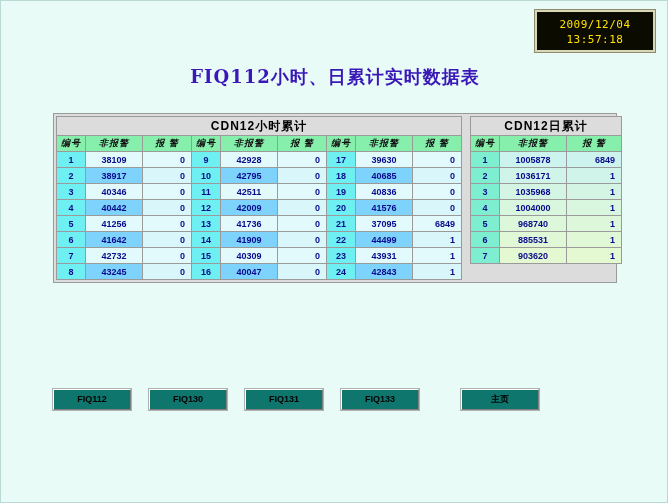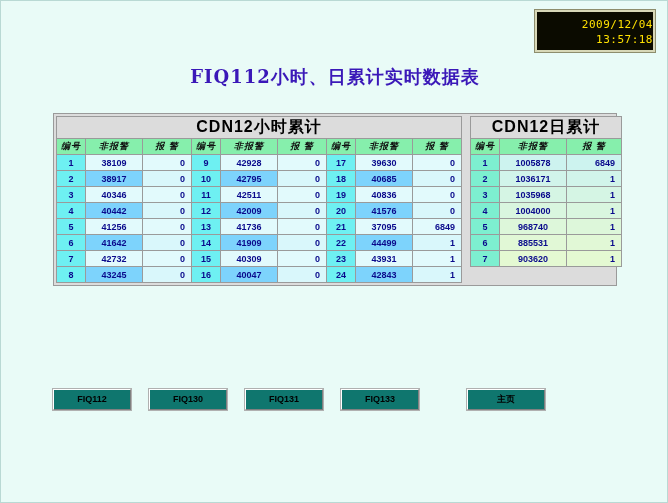--- a/index.html
+++ b/index.html
@@ -28,21 +28,21 @@
     right: 12px;
     width: 120px;
     height: 42px;
     background: #0b0b00;
     border: 2px solid #d8d8b8;
     box-shadow: 0 0 0 1px #8d8d6d;
     color: #ffe100;
     font-family: "DejaVu Sans Mono", monospace;
     font-size: 11px;
     line-height: 15px;
-    text-align: right;
+    text-align: center;
     padding-top: 5px;
     box-sizing: border-box;
     letter-spacing: 0.5px;
   }
   
   #title {
     position: absolute;
     top: 64px;
     left: 0;
     width: 668px;
@@ -74,21 +74,21 @@
     border: 1px solid #9a9a9a;
     height: 15px;
     padding: 0 4px;
     font-weight: bold;
     color: #0a0a8c;
     white-space: nowrap;
   }
   .grp-head {
     background: #dcdcdc;
     color: #000000;
-    font-size: 16px;
+    font-size: 12px;
     text-align: center;
     height: 18px;
     letter-spacing: 1px;
   }
   .col-head {
     background: #86efac;
     color: #111111;
     text-align: center;
     font-size: 9px;
     letter-spacing: 1px;
@@ -148,21 +148,21 @@
     border-bottom: 1px solid #808080;
     box-shadow: 0 0 0 1px #b0b0b0;
     font-size: 9px;
     font-weight: bold;
     color: #000000;
     text-align: center;
     line-height: 19px;
     cursor: pointer;
     font-family: "Liberation Sans", sans-serif;
   }
-  .btn.home { margin-left: 30px; }
+  .btn.home { margin-left: 24px; }
 </style>
 </head>
 <body>
 
 <div id="screen">
 
   <div id="clock">
     <div>2009/12/04</div>
     <div>13:57:18</div>
   </div>

